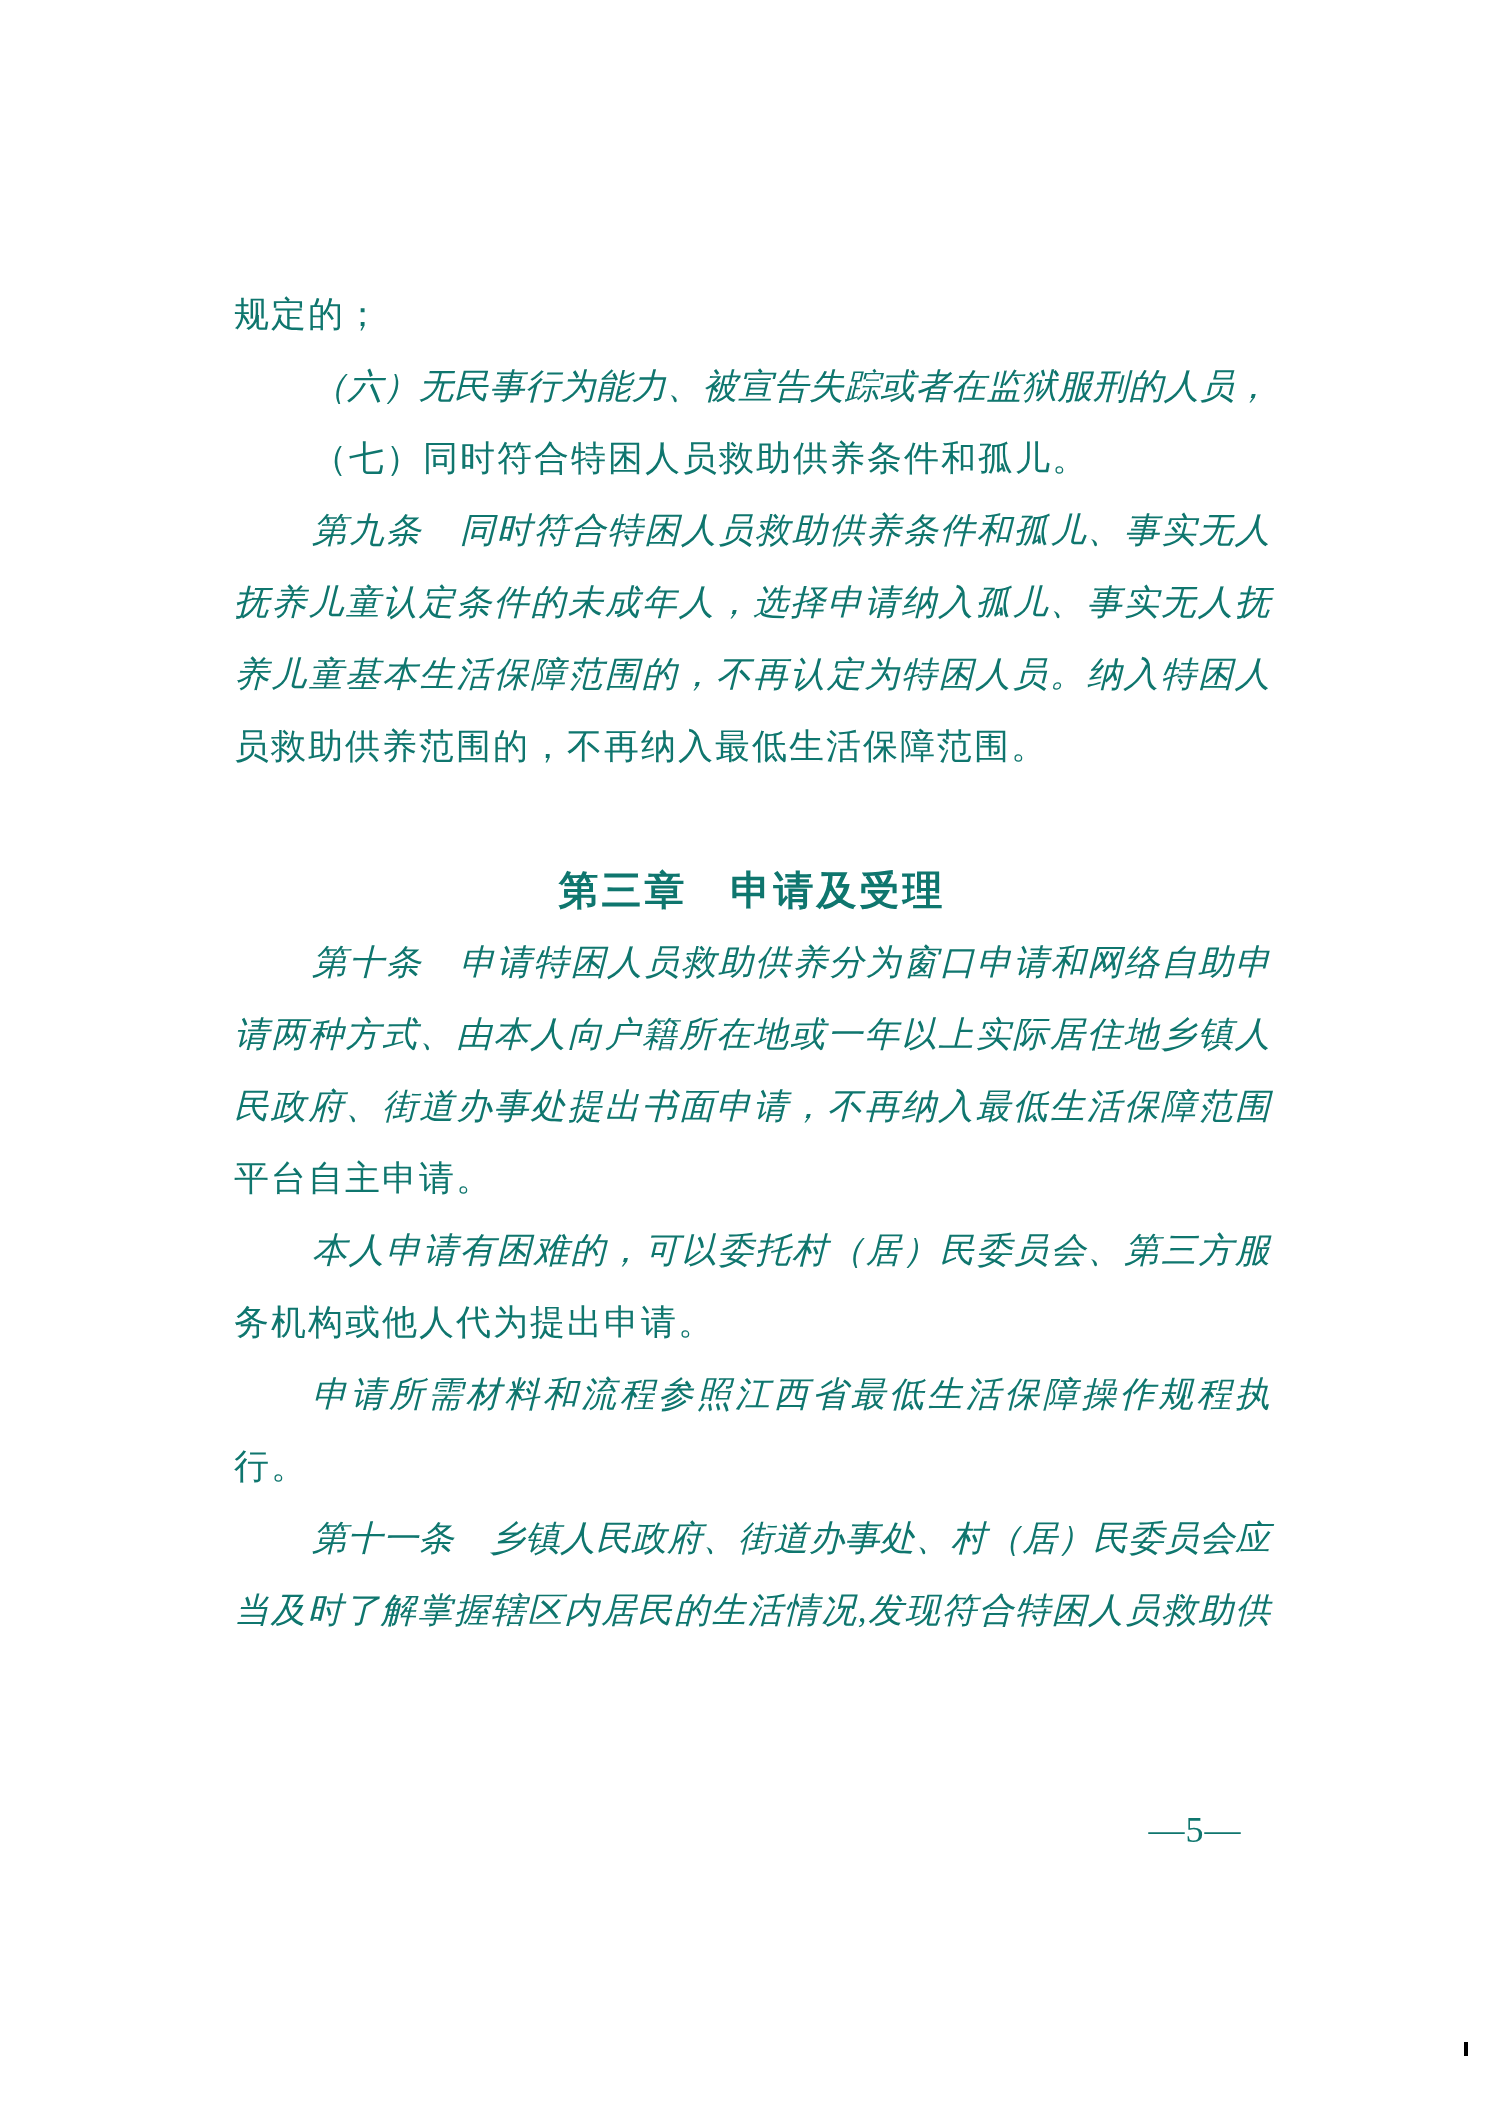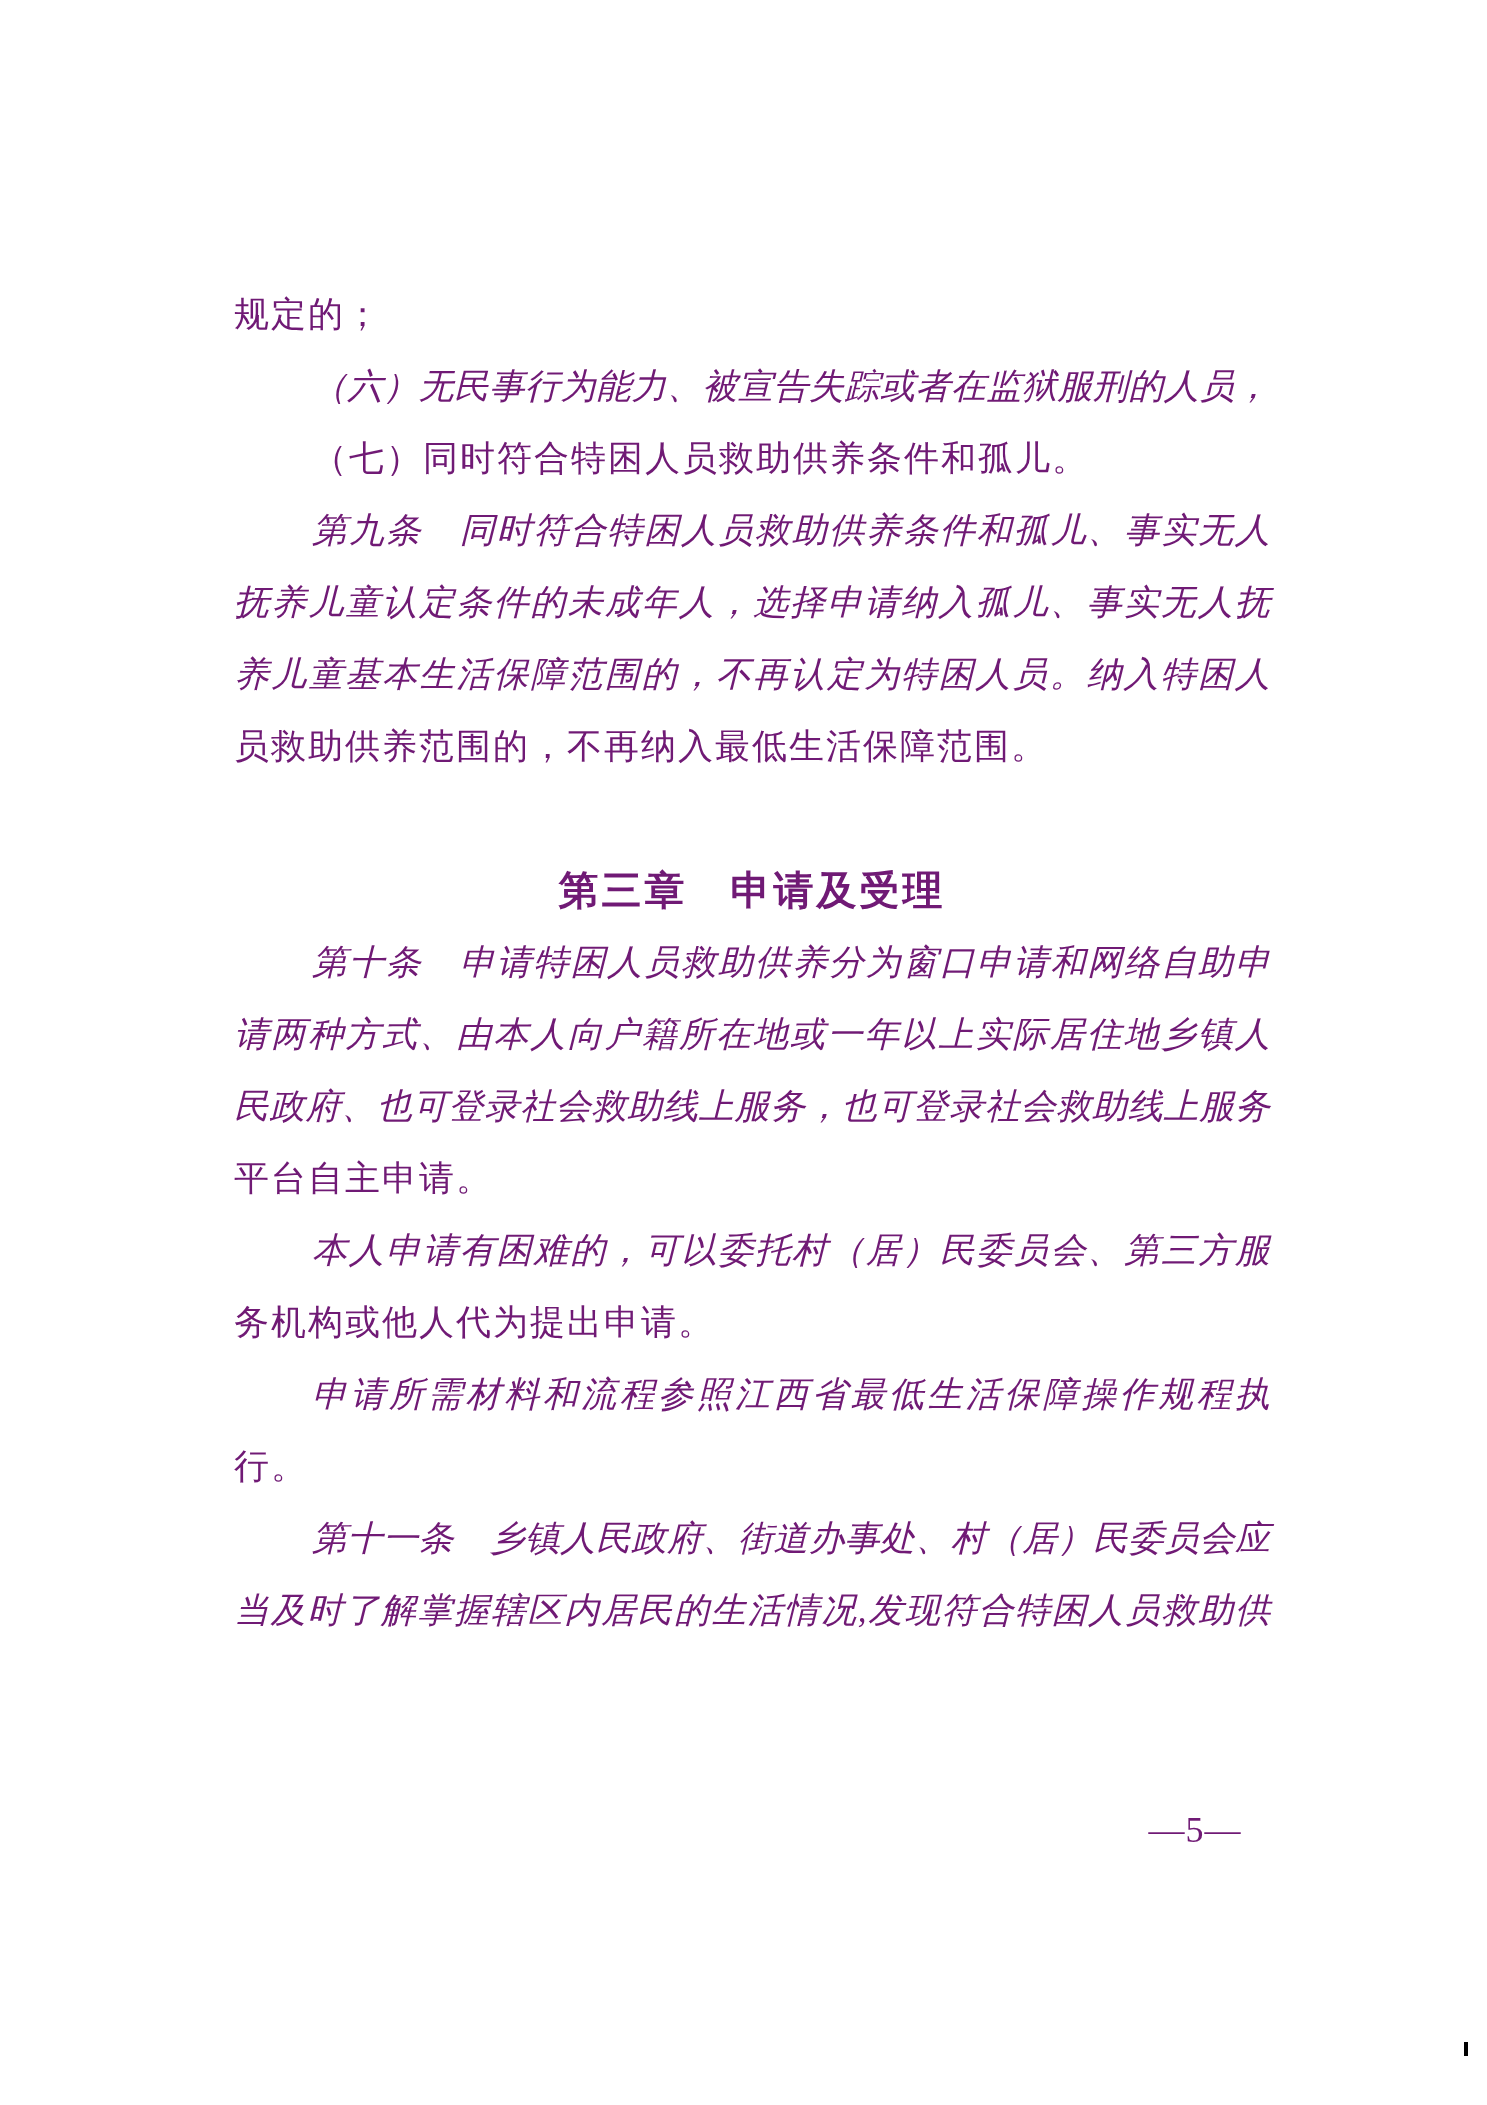--- a/index.html
+++ b/index.html
@@ -5,21 +5,21 @@
   html, body {
     margin: 0;
     padding: 0;
     background: #e8e8e8;
   }
   .page {
     position: relative;
     width: 1487px;
     height: 2105px;
     background: #ffffff;
-    color: #701a75;
+    color: #0f766e;
     font-family: "Liberation Serif", "DejaVu Serif", serif;
     overflow: hidden;
   }
   .textblock {
     position: absolute;
     left: 234px;
     top: 279px;
     width: 1036px;
   }
   .ln {
@@ -86,21 +86,21 @@
     <div class="ln indent just">（六）无民事行为能力、被宣告失踪或者在监狱服刑的人员，</div>
     <div class="ln indent natural">（七）同时符合特困人员救助供养条件和孤儿。</div>
     <div class="ln indent just">第九条　同时符合特困人员救助供养条件和孤儿、事实无人</div>
     <div class="ln just">抚养儿童认定条件的未成年人，选择申请纳入孤儿、事实无人抚</div>
     <div class="ln just">养儿童基本生活保障范围的，不再认定为特困人员。纳入特困人</div>
     <div class="ln natural">员救助供养范围的，不再纳入最低生活保障范围。</div>
     <div class="ln blank"></div>
     <h2 class="ln heading" style="margin:0;">第三章　申请及受理</h2>
     <div class="ln indent just">第十条　申请特困人员救助供养分为窗口申请和网络自助申</div>
     <div class="ln just">请两种方式、由本人向户籍所在地或一年以上实际居住地乡镇人</div>
-    <div class="ln just">民政府、也可登录社会救助线上服务，也可登录社会救助线上服务</div>
+    <div class="ln just">民政府、街道办事处提出书面申请，不再纳入最低生活保障范围</div>
     <div class="ln natural">平台自主申请。</div>
     <div class="ln indent just">本人申请有困难的，可以委托村（居）民委员会、第三方服</div>
     <div class="ln natural">务机构或他人代为提出申请。</div>
     <div class="ln indent just">申请所需材料和流程参照江西省最低生活保障操作规程执</div>
     <div class="ln natural">行。</div>
     <div class="ln indent just">第十一条　乡镇人民政府、街道办事处、村（居）民委员会应</div>
     <div class="ln just">当及时了解掌握辖区内居民的生活情况,发现符合特困人员救助供</div>
   </main>
 
   <div class="pagenum">—5—</div>

